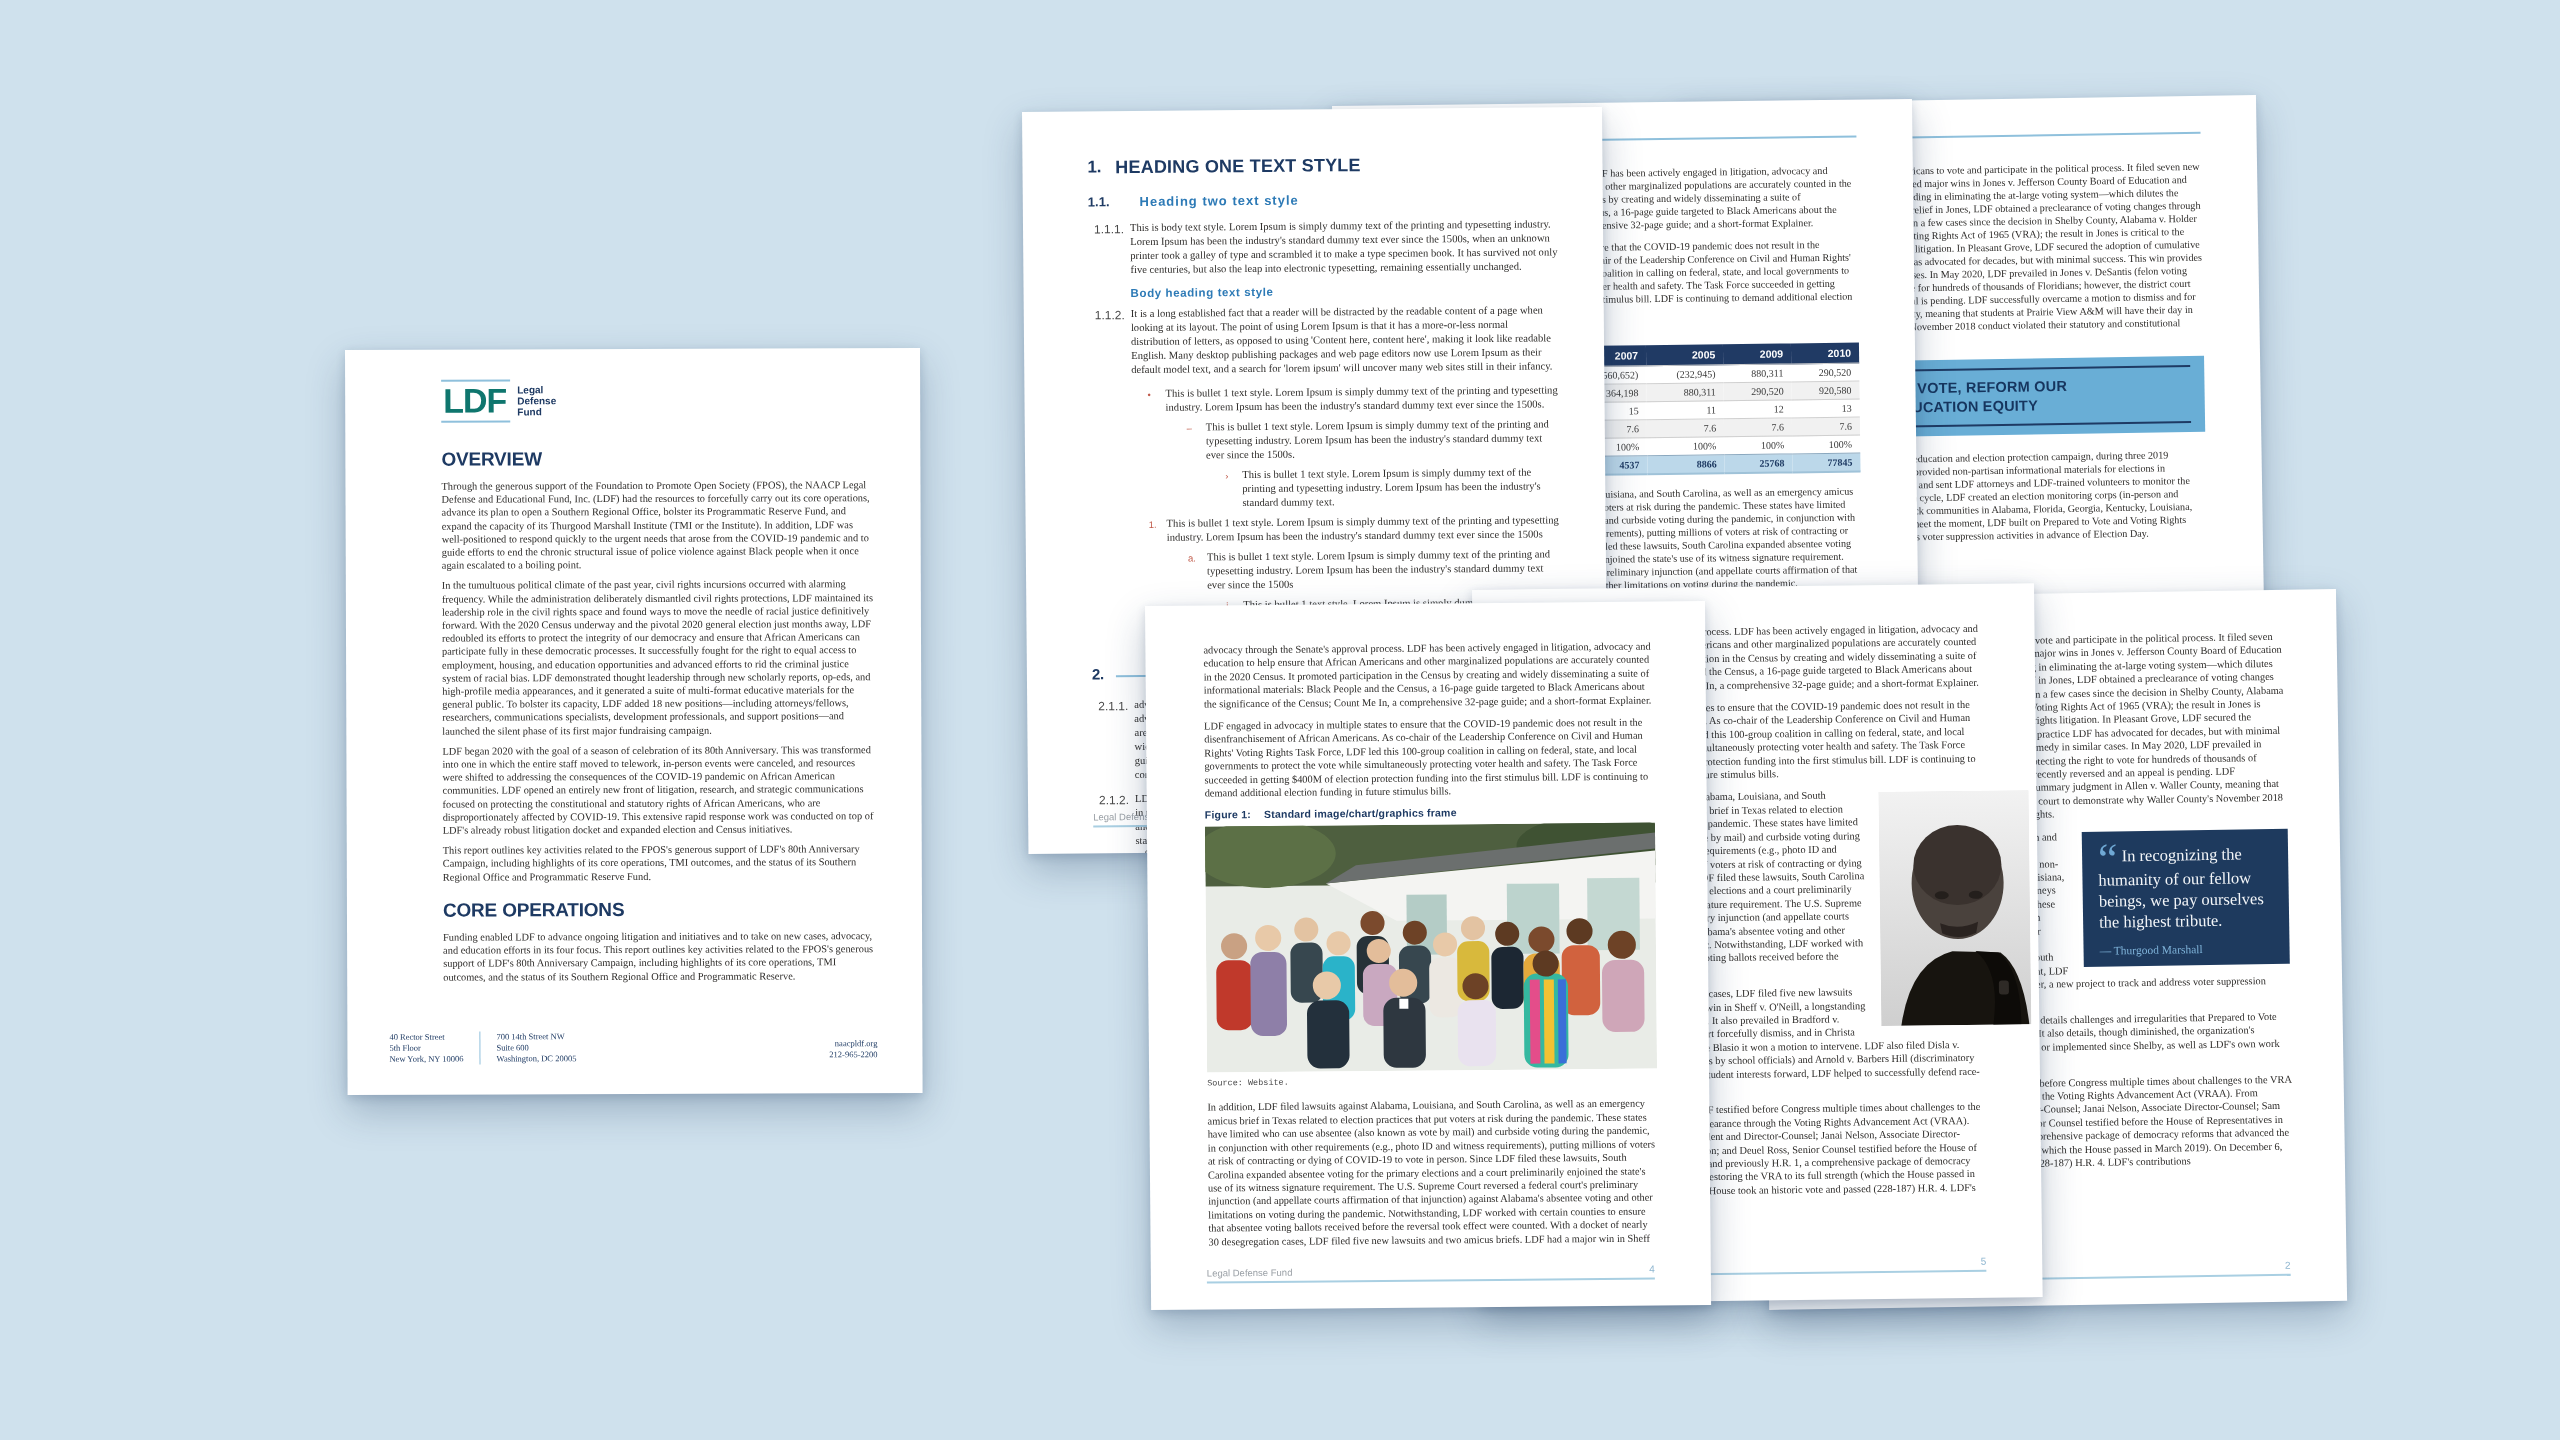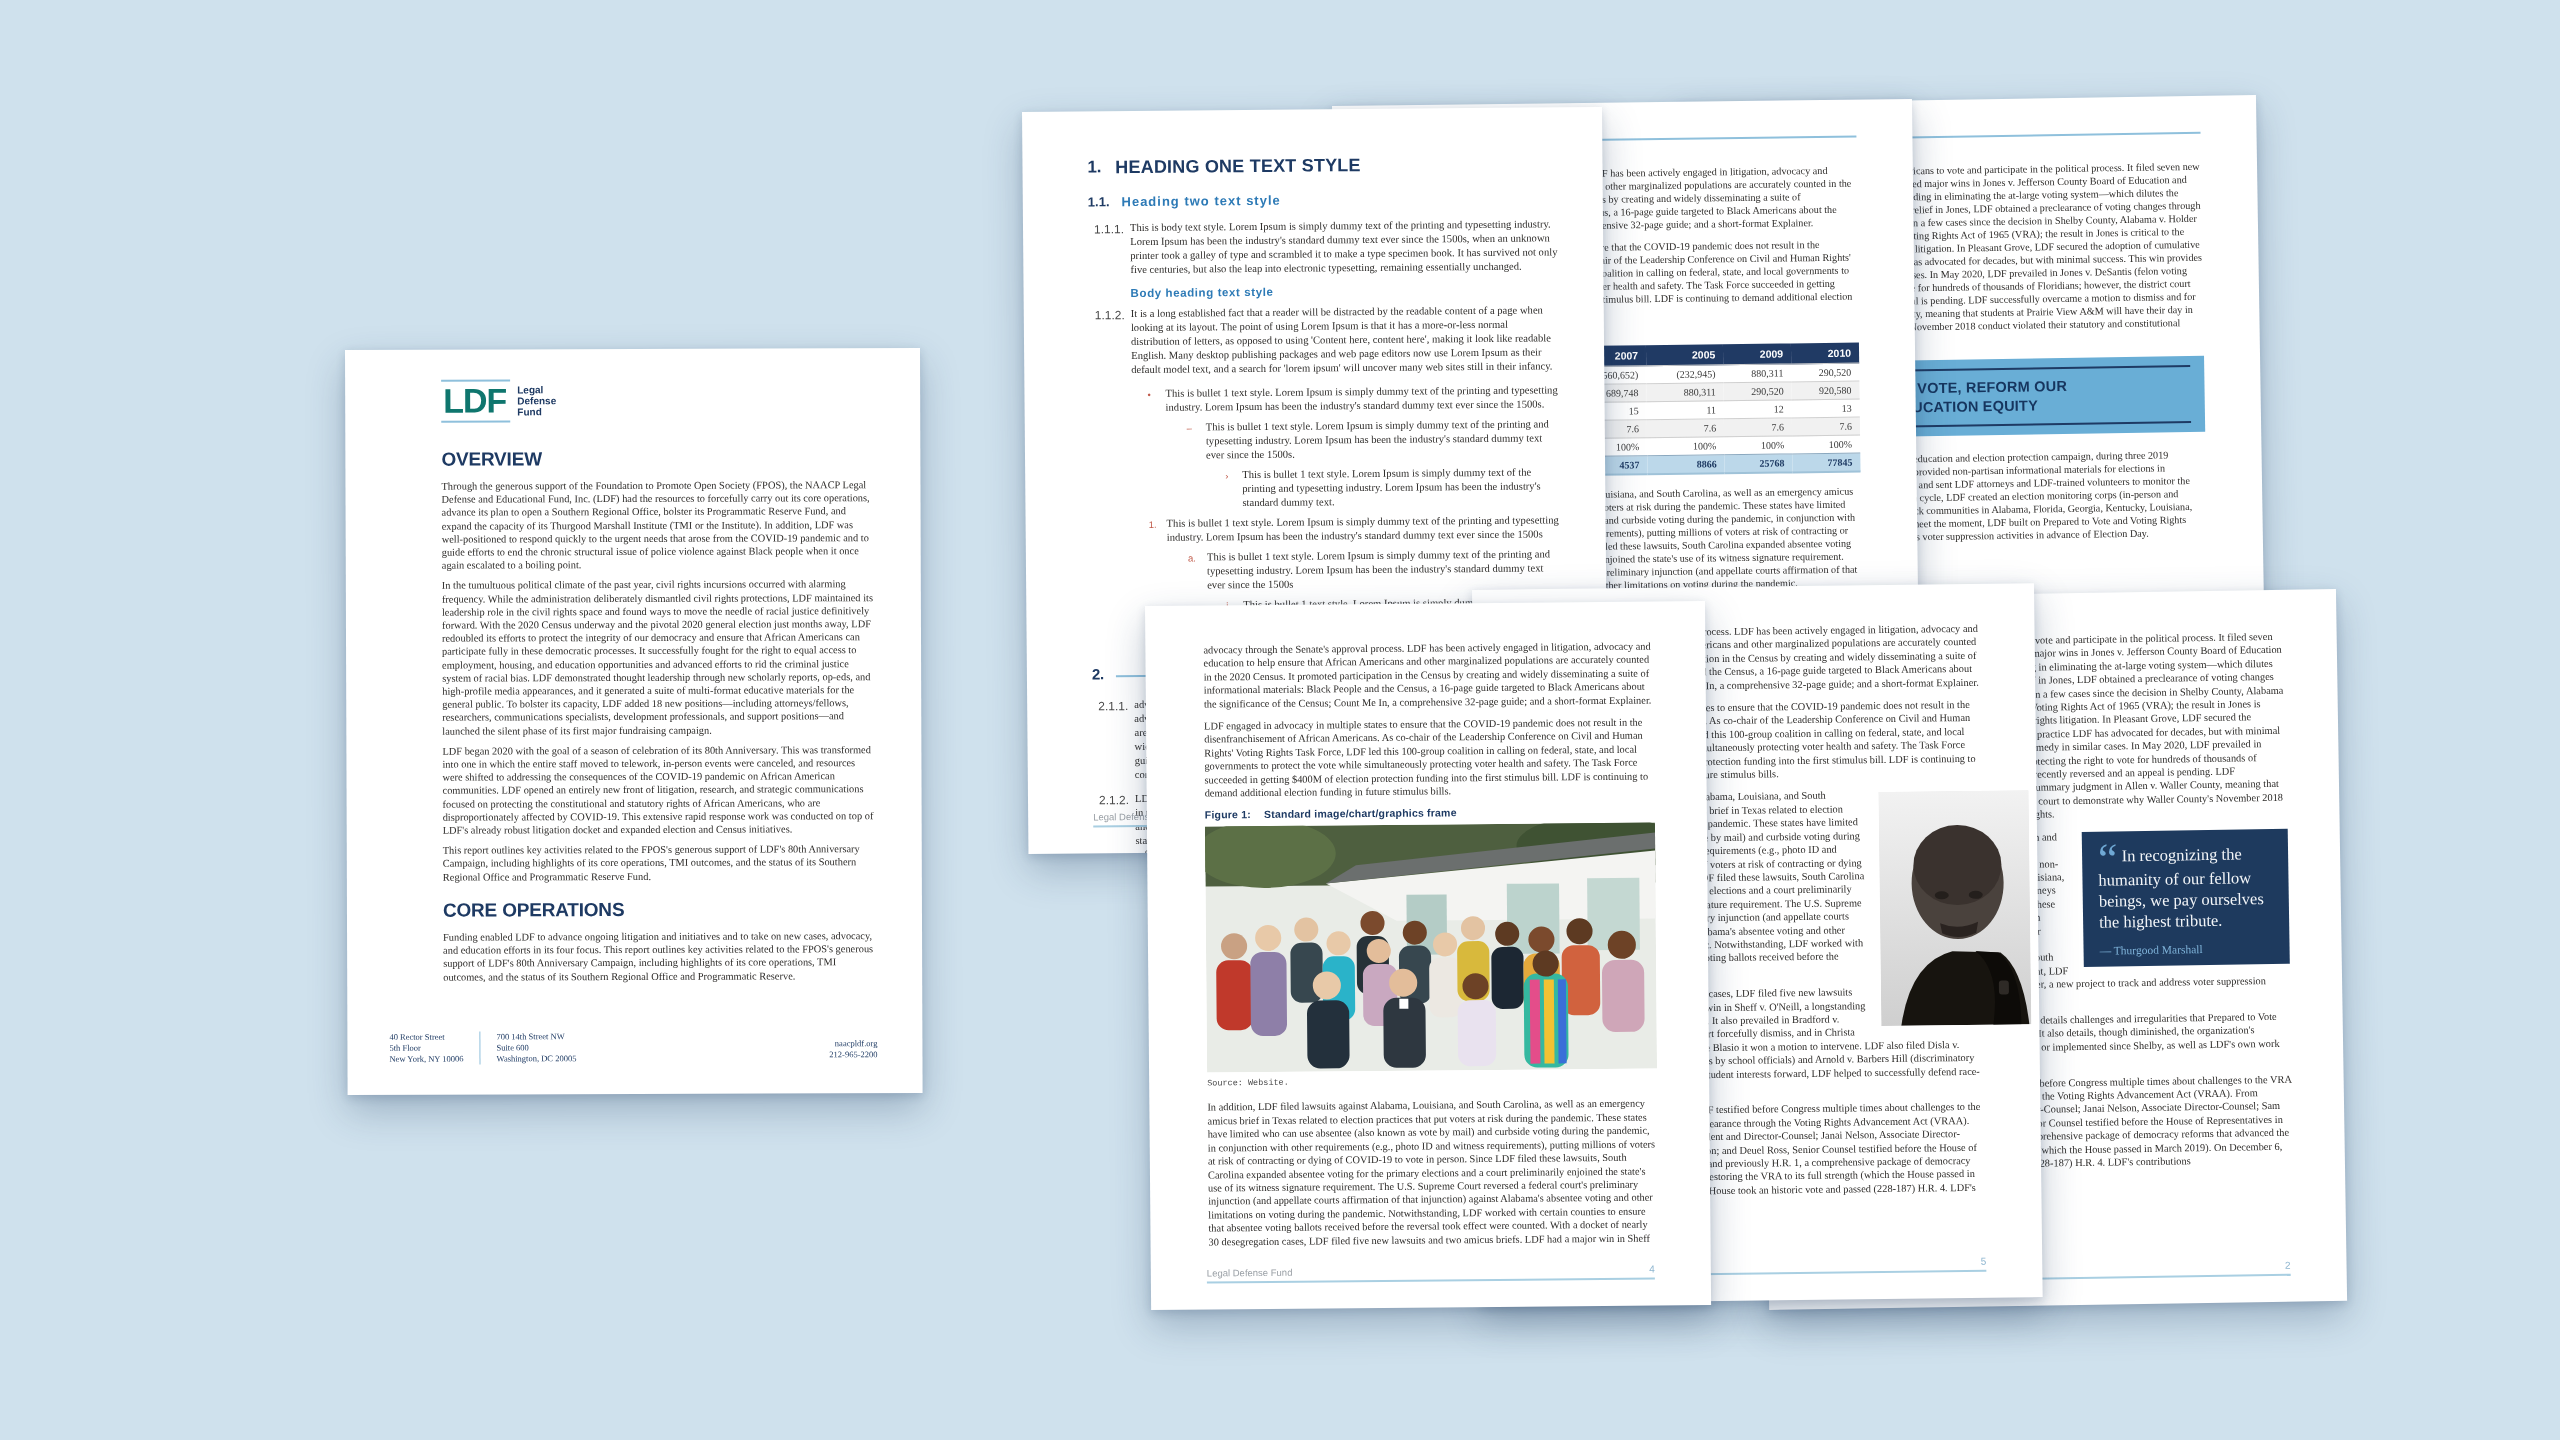--- a/index.html
+++ b/index.html
@@ -27,21 +27,21 @@
   .ov-foot .vdiv{width:1px;background:#8fc0dc;align-self:stretch;margin-right:16px;}
   .ov-foot .contact{margin-left:auto;text-align:right;margin-top:8px;}
 
   
   #pg-styles{left:1022px;top:112px;width:580px;height:742px;z-index:3;transform:rotate(-0.5deg);}
   #pg-styles .content{padding:46px 45px 60px 65px;}
   .h1-row{display:flex;margin:0 0 16px;}
   .h1-row .no{font-size:17px;margin-right:14px;}
   .h1-row .tx{font-size:18px;letter-spacing:.2px;}
   .h2-row{display:flex;margin:0 0 12px;}
-  .h2-row .no{font-family:"Liberation Sans",sans-serif;font-weight:bold;font-size:13px;color:#1e3a63;margin-right:12px;}
+  .h2-row .no{font-family:"Liberation Sans",sans-serif;font-weight:bold;font-size:13px;color:#1e3a63;margin-right:30px;}
   .h2-row .tx{font-size:13px;letter-spacing:1px;}
   .npara{position:relative;padding-left:42px;font-size:10.6px;line-height:14px;margin:0 0 10px;}
   .npara .num{position:absolute;left:6px;top:1px;font-family:"Liberation Sans",sans-serif;font-size:12px;color:#4a4a4a;}
   .body-head{font-size:11.5px;margin:2px 0 8px 42px;letter-spacing:.6px;}
   .blt{position:relative;font-size:10.6px;line-height:14px;margin:0 0 6px;}
   .blt .mk{position:absolute;font-family:"Liberation Sans",sans-serif;font-size:9.5px;color:#c05a4a;top:1px;}
   .b1{padding-left:76px;}.b1 .mk{left:58px;}
   .b2{padding-left:116px;}.b2 .mk{left:97px;}
   .b3{padding-left:152px;}.b3 .mk{left:135px;}
   .h2b-row{display:flex;align-items:center;margin:24px 0 16px;}
@@ -140,21 +140,21 @@
         <tbody>
           <tr>
             <td></td>
             <td>(560,652)</td>
             <td>(232,945)</td>
             <td>880,311</td>
             <td>290,520</td>
           </tr>
           <tr class="alt">
             <td></td>
-            <td>689,748</td>
+            <td>364,198</td>
             <td>880,311</td>
             <td>290,520</td>
             <td>920,580</td>
           </tr>
           <tr>
             <td></td>
             <td>15</td>
             <td>11</td>
             <td>12</td>
             <td>13</td>

